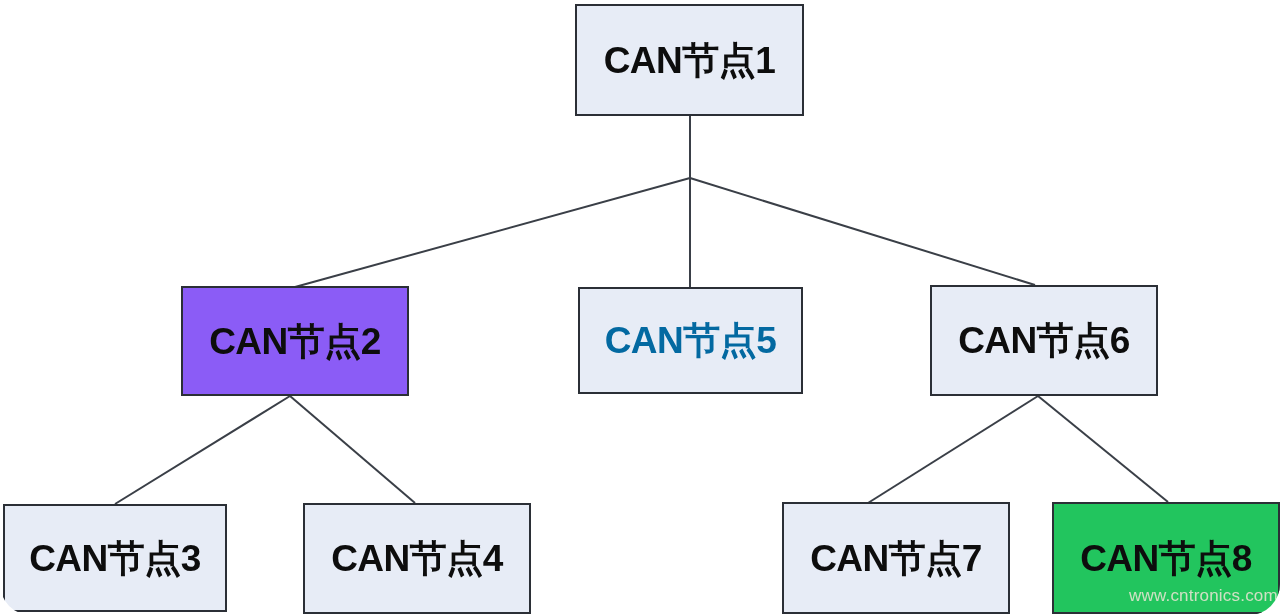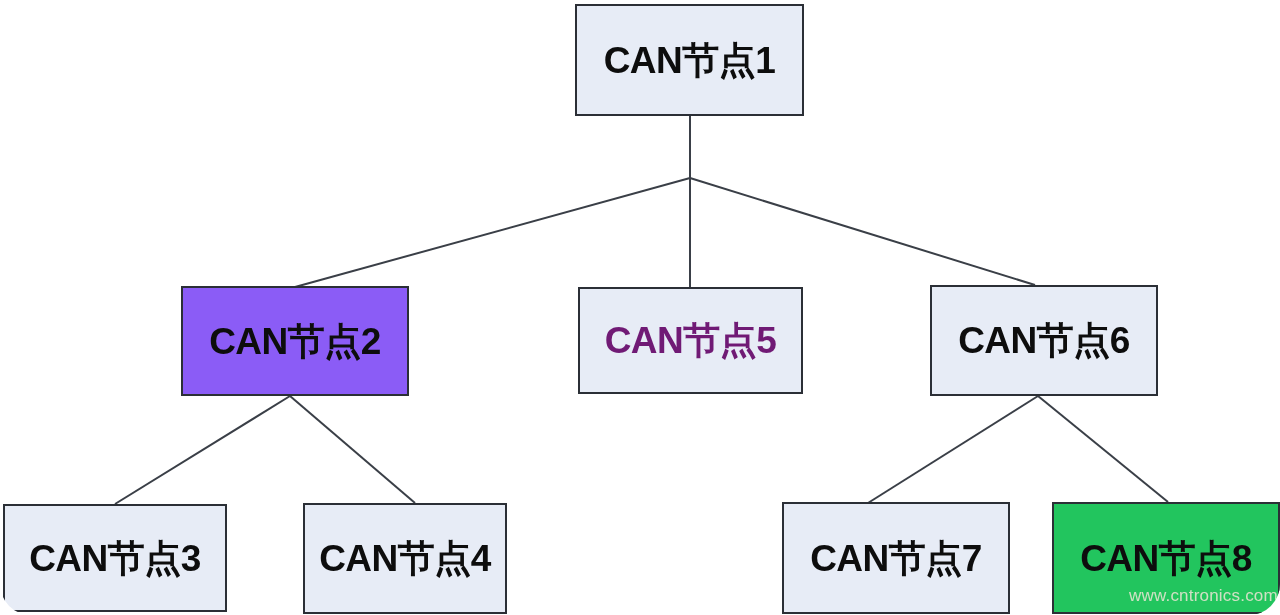--- a/index.html
+++ b/index.html
@@ -70,29 +70,29 @@
     </svg>
 
   <div id="node-layer">
       <div class="node" style="left: 575px; top: 4px; width: 229px; height: 112px; background: rgb(231, 236, 246); border-color: rgb(43, 47, 54);">
         <span class="node-label" style="color: rgb(13, 13, 13);">CAN节点1</span>
       </div>
       <div class="node" style="left: 181px; top: 286px; width: 228px; height: 110px; background: #8b5cf6; border-color: rgb(43, 47, 54);">
         <span class="node-label" style="color: rgb(13, 13, 13);">CAN节点2</span>
       </div>
       <div class="node" style="left: 578px; top: 287px; width: 225px; height: 107px; background: rgb(231, 236, 246); border-color: rgb(43, 47, 54);">
-        <span class="node-label" style="color: #701a75;">CAN节点5</span>
+        <span class="node-label" style="color: #0369a1;">CAN节点5</span>
       </div>
       <div class="node" style="left: 930px; top: 285px; width: 228px; height: 111px; background: rgb(231, 236, 246); border-color: rgb(43, 47, 54);">
         <span class="node-label" style="color: rgb(13, 13, 13);">CAN节点6</span>
       </div>
       <div class="node" style="left: 3px; top: 504px; width: 224px; height: 108px; background: rgb(231, 236, 246); border-color: rgb(43, 47, 54);">
         <span class="node-label" style="color: rgb(13, 13, 13);">CAN节点3</span>
       </div>
-      <div class="node" style="left: 303px; top: 503px; width: 204px; height: 111px; background: rgb(231, 236, 246); border-color: rgb(43, 47, 54);">
+      <div class="node" style="left: 303px; top: 503px; width: 228px; height: 111px; background: rgb(231, 236, 246); border-color: rgb(43, 47, 54);">
         <span class="node-label" style="color: rgb(13, 13, 13);">CAN节点4</span>
       </div>
       <div class="node" style="left: 750px; top: 502px; width: 228px; height: 112px; background: rgb(231, 236, 246); border-color: rgb(43, 47, 54); margin-left: 32px;">
         <span class="node-label" style="color: rgb(13, 13, 13);">CAN节点7</span>
       </div>
       <div class="node" style="left: 1052px; top: 502px; width: 228px; height: 112px; background: #22c55e; border-color: rgb(43, 47, 54);">
         <span class="node-label" style="color: rgb(13, 13, 13);">CAN节点8</span>
       </div>
     </div>
 

